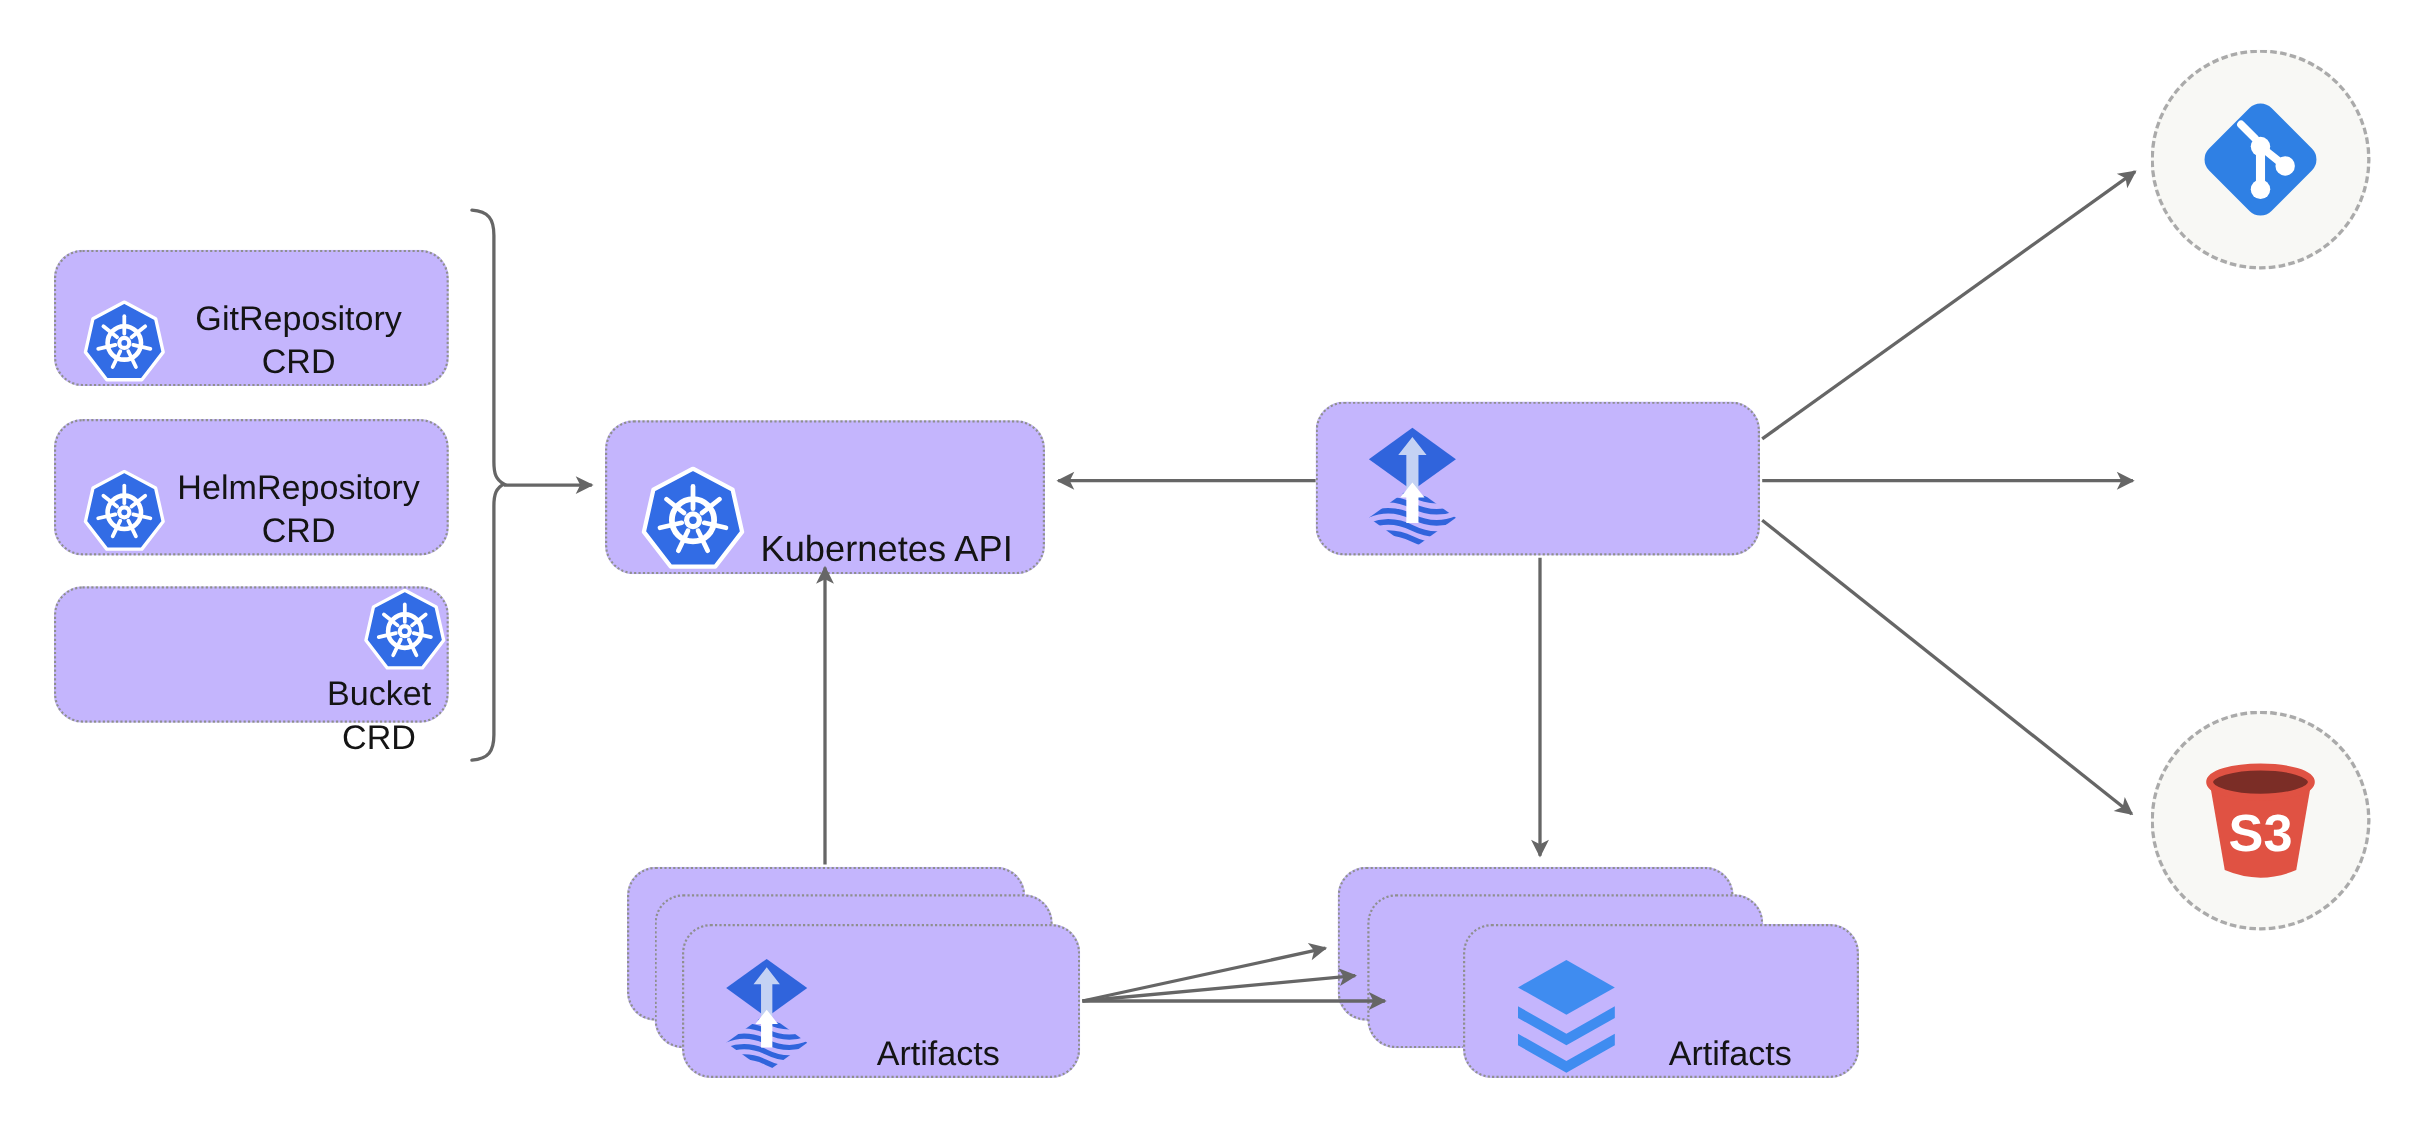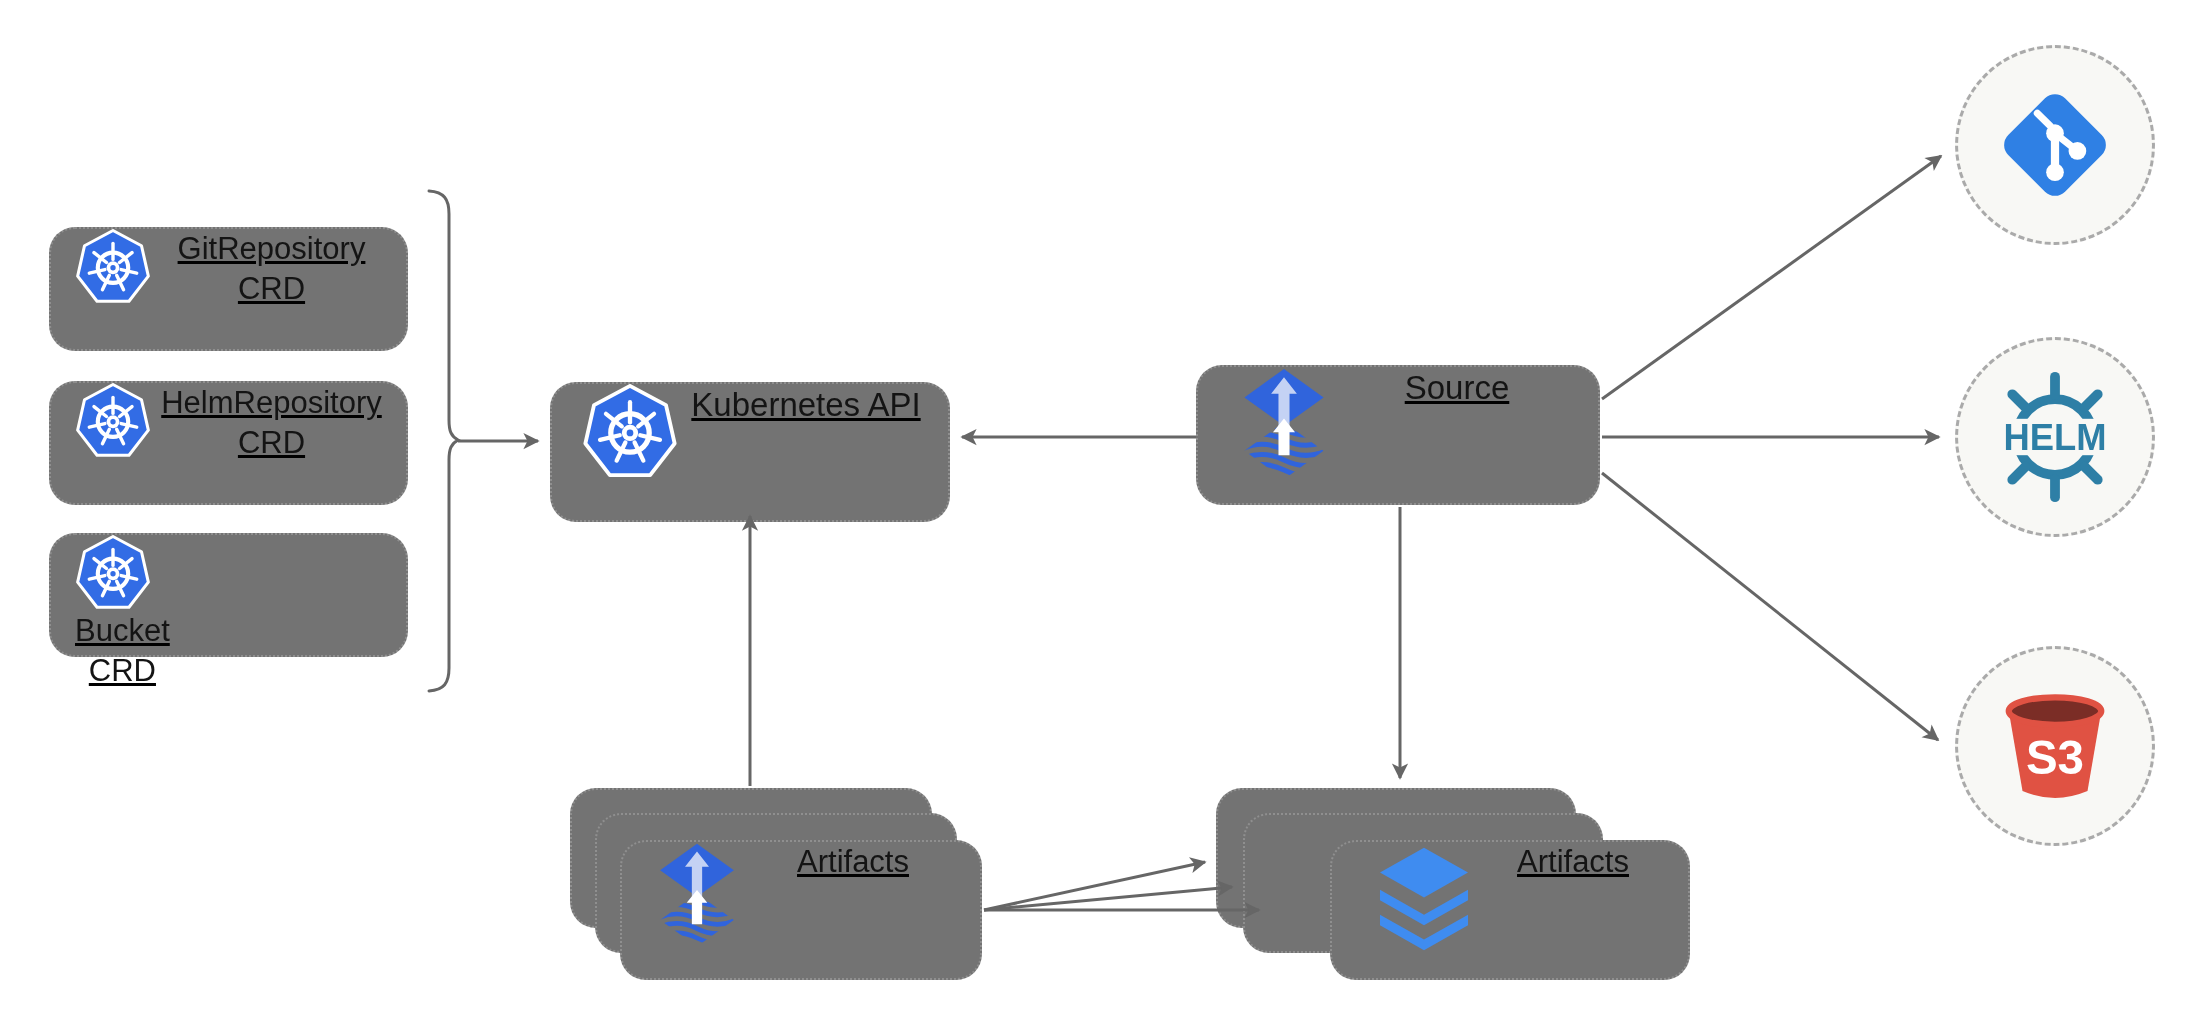--- a/index.html
+++ b/index.html
@@ -6,27 +6,26 @@
   #canvas {
     position: relative;
     width: 2196px;
     height: 1030px;
     background: #ffffff;
     font-family: "Liberation Sans", sans-serif;
     overflow: hidden;
   }
   .node {
     position: absolute;
-    background: #737373;
+    background: #c4b5fd;
     border: 2.5px dotted #8f8f8f;
     border-radius: 26px;
     display: flex;
-    align-items: flex-start;
+    align-items: flex-end;
     box-sizing: border-box;
-    text-decoration: underline;
   }
   .node .label {
     flex: 1;
     text-align: center;
     font-size: 31px;
     color: #141414;
     line-height: 1.28;
     padding-right: 14px;
   }
   .node .label.lg { font-size: 33px; }
@@ -181,21 +180,20 @@
     <div class="label lg">Kubernetes API</div>
   </div>
 
   <div class="node" style="left:1196px; top:365px; width:404px; height:140px; padding-left:40px;">
     <span class="icon-wrap">
       <svg width="92" height="116" viewBox="0 0 100 126">
           <use href="#flux-icon-g"></use>
         </svg>
     </span>
     <div class="label lg">
-      <div>Source</div>
     </div>
   </div>
 
   <div class="node stack-shadow" style="left:570px; top:788px; width:362px; height:140px;"></div>
   <div class="node stack-shadow" style="left:595px; top:813px; width:362px; height:140px;"></div>
   <div class="node" style="left:620px; top:840px; width:362px; height:140px; padding-left:32px;">
     <span class="icon-wrap">
       <svg width="86" height="108" viewBox="0 0 100 126">
           <use href="#flux-icon-g"></use>
         </svg>
@@ -215,37 +213,20 @@
   </div>
 
   <div class="circle-node" style="left:1955px; top:45px;">
     <span class="icon-wrap">
       <svg width="118" height="118" viewBox="0 0 100 100">
           <use href="#git-icon-g"></use>
         </svg>
     </span>
   </div>
 
-  <div class="circle-node" style="left:1955px; top:337px;">
-    <span class="icon-wrap">
-      <svg width="140" height="140" viewBox="0 0 100 100">
-        <g stroke="#2e7fa6" stroke-width="7" stroke-linecap="round" fill="none">
-          <circle cx="50" cy="50" r="27"></circle>
-          <line x1="50" y1="20" x2="50" y2="7"></line>
-          <line x1="71.2" y1="28.8" x2="80.5" y2="19.5"></line>
-          <line x1="28.8" y1="28.8" x2="19.5" y2="19.5"></line>
-          <line x1="50" y1="80" x2="50" y2="93"></line>
-          <line x1="71.2" y1="71.2" x2="80.5" y2="80.5"></line>
-          <line x1="28.8" y1="71.2" x2="19.5" y2="80.5"></line>
-        </g>
-        <rect x="2" y="37" width="96" height="26" fill="#f8f8f5"></rect>
-        <text x="50" y="59" text-anchor="middle" font-size="26" font-weight="bold" fill="#2e7fa6" font-family="Liberation Sans, sans-serif">HELM</text>
-      </svg>
-    </span>
-  </div>
 
   <div class="circle-node" style="left:1955px; top:646px;">
     <span class="icon-wrap">
       <svg width="126" height="130" viewBox="0 0 100 104">
         <path d="M13,24 L24,88 Q50,99 76,88 L87,24 Z" fill="#e05243"></path>
         <ellipse cx="50" cy="24" rx="37" ry="11" fill="#7b2d26" stroke="#e05243" stroke-width="5"></ellipse>
         <text x="50" y="74" text-anchor="middle" font-size="38" font-weight="bold" fill="#ffffff" font-family="Liberation Sans, sans-serif">S3</text>
       </svg>
     </span>
   </div>

